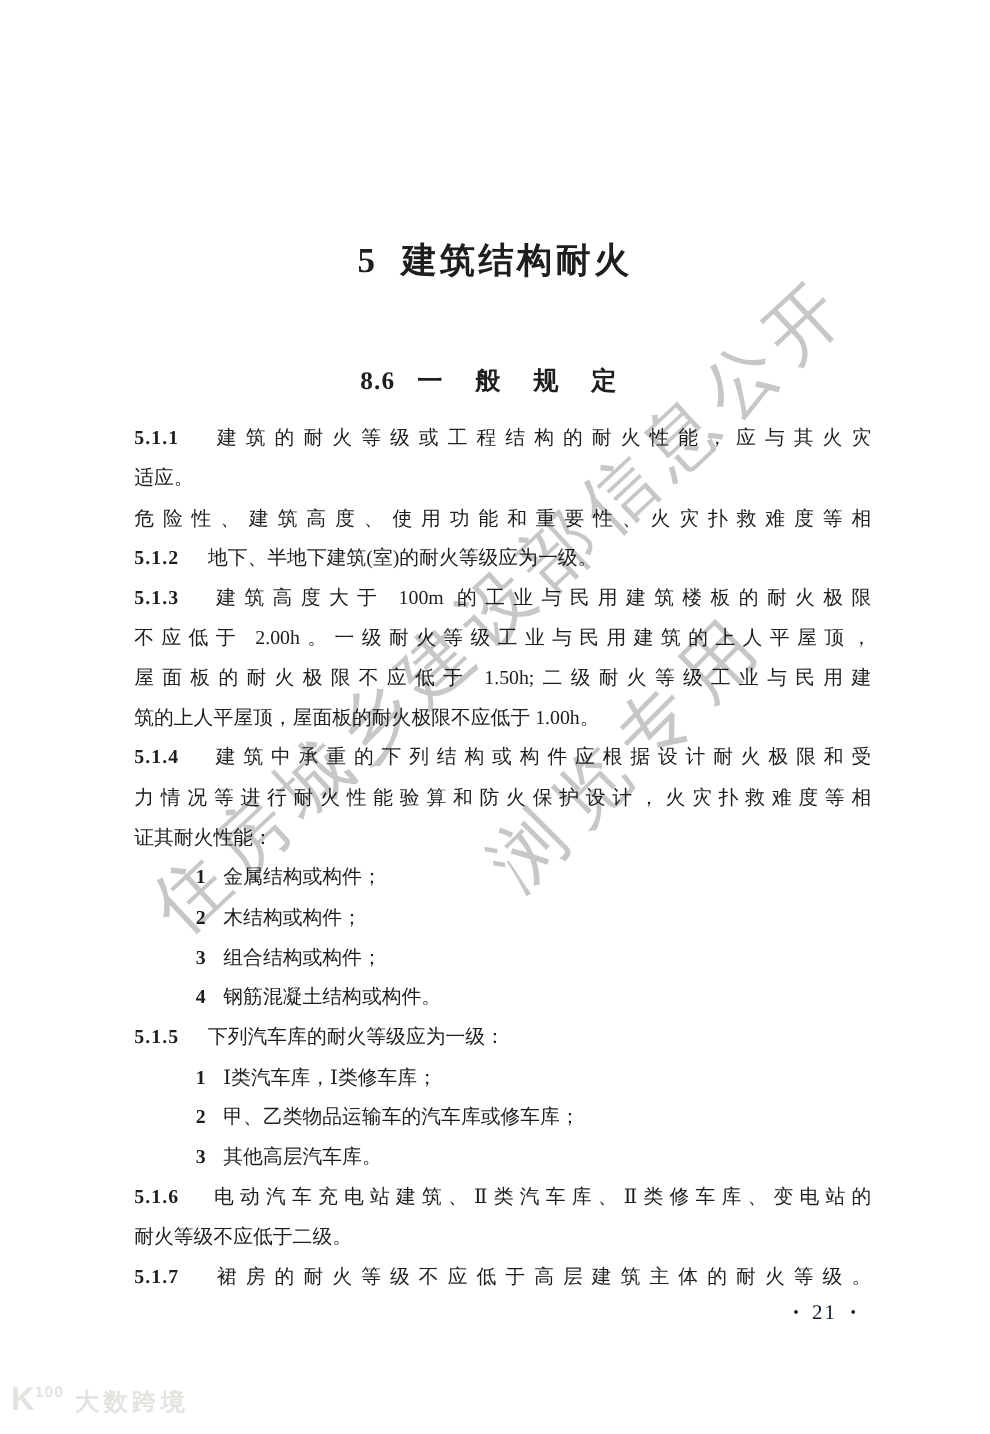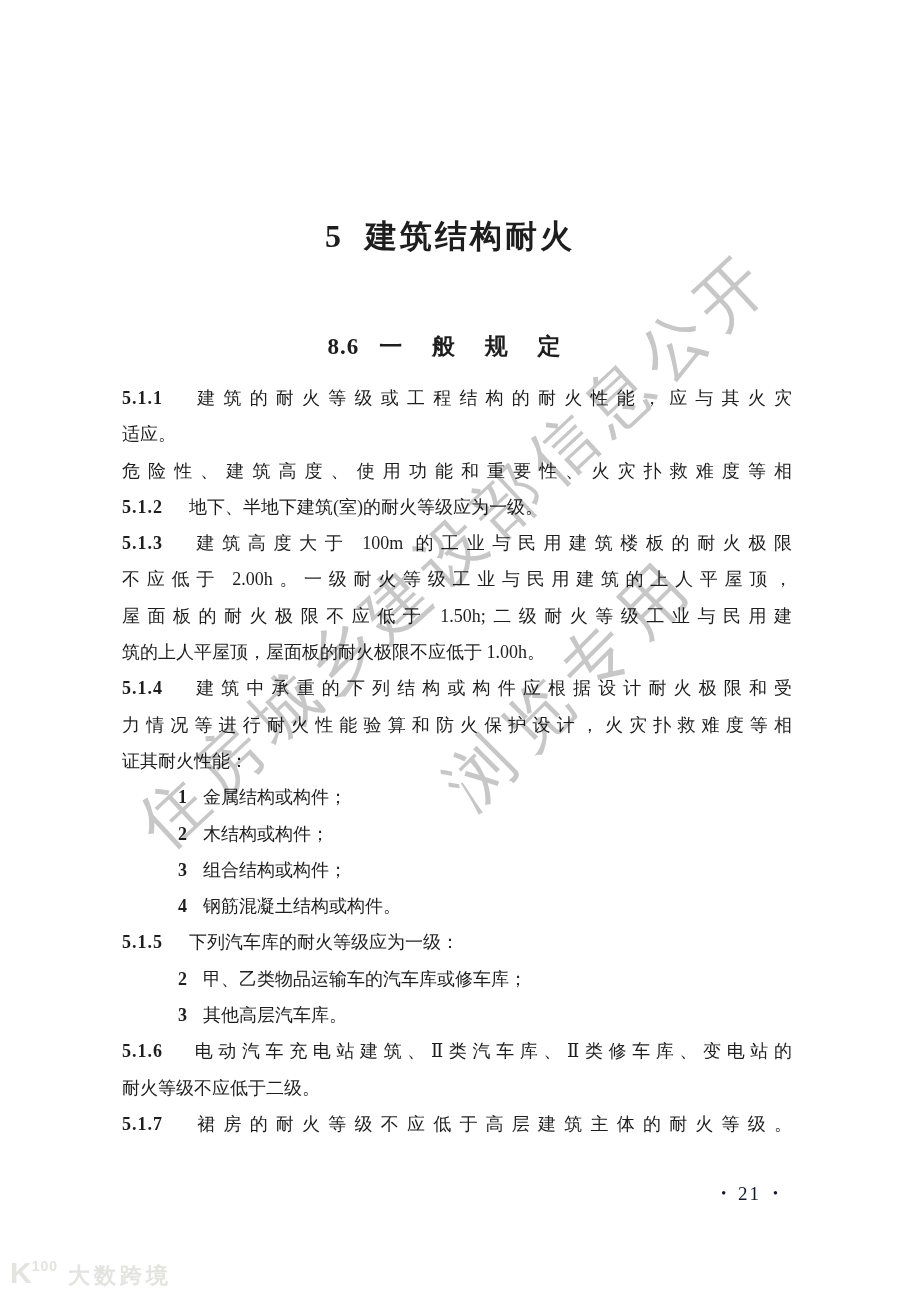--- a/index.html
+++ b/index.html
@@ -149,20 +149,21 @@
     <div class="line full"><span>屋面板的耐火极限不应低于 1.50h;二级耐火等级工业与民用建</span></div>
     <div class="line"><span>筑的上人平屋顶，屋面板的耐火极限不应低于 1.00h。</span></div>
     <div class="line full"><b class="num">5.1.4</b><span>建筑中承重的下列结构或构件应根据设计耐火极限和受</span></div>
     <div class="line full"><span>力情况等进行耐火性能验算和防火保护设计，火灾扑救难度等相</span></div>
     <div class="line"><span>证其耐火性能：</span></div>
     <div class="line item"><b class="num">1</b><span>金属结构或构件；</span></div>
     <div class="line item"><b class="num">2</b><span>木结构或构件；</span></div>
     <div class="line item"><b class="num">3</b><span>组合结构或构件；</span></div>
     <div class="line item"><b class="num">4</b><span>钢筋混凝土结构或构件。</span></div>
     <div class="line"><b class="num">5.1.5</b><span>下列汽车库的耐火等级应为一级：</span></div>
+    <div class="line item"><b class="num">1</b><span>Ⅰ类汽车库，Ⅰ类修车库；</span></div>
     <div class="line item"><b class="num">2</b><span>甲、乙类物品运输车的汽车库或修车库；</span></div>
     <div class="line item"><b class="num">3</b><span>其他高层汽车库。</span></div>
     <div class="line full"><b class="num">5.1.6</b><span>电动汽车充电站建筑、Ⅱ类汽车库、Ⅱ类修车库、变电站的</span></div>
     <div class="line"><span>耐火等级不应低于二级。</span></div>
     <div class="line full"><b class="num">5.1.7</b><span>裙房的耐火等级不应低于高层建筑主体的耐火等级。</span></div>
   </div>
 
   <div class="watermark wm-main">住房城乡建设部信息公开</div>
   <div class="watermark wm-sub">浏览专用</div>
 

